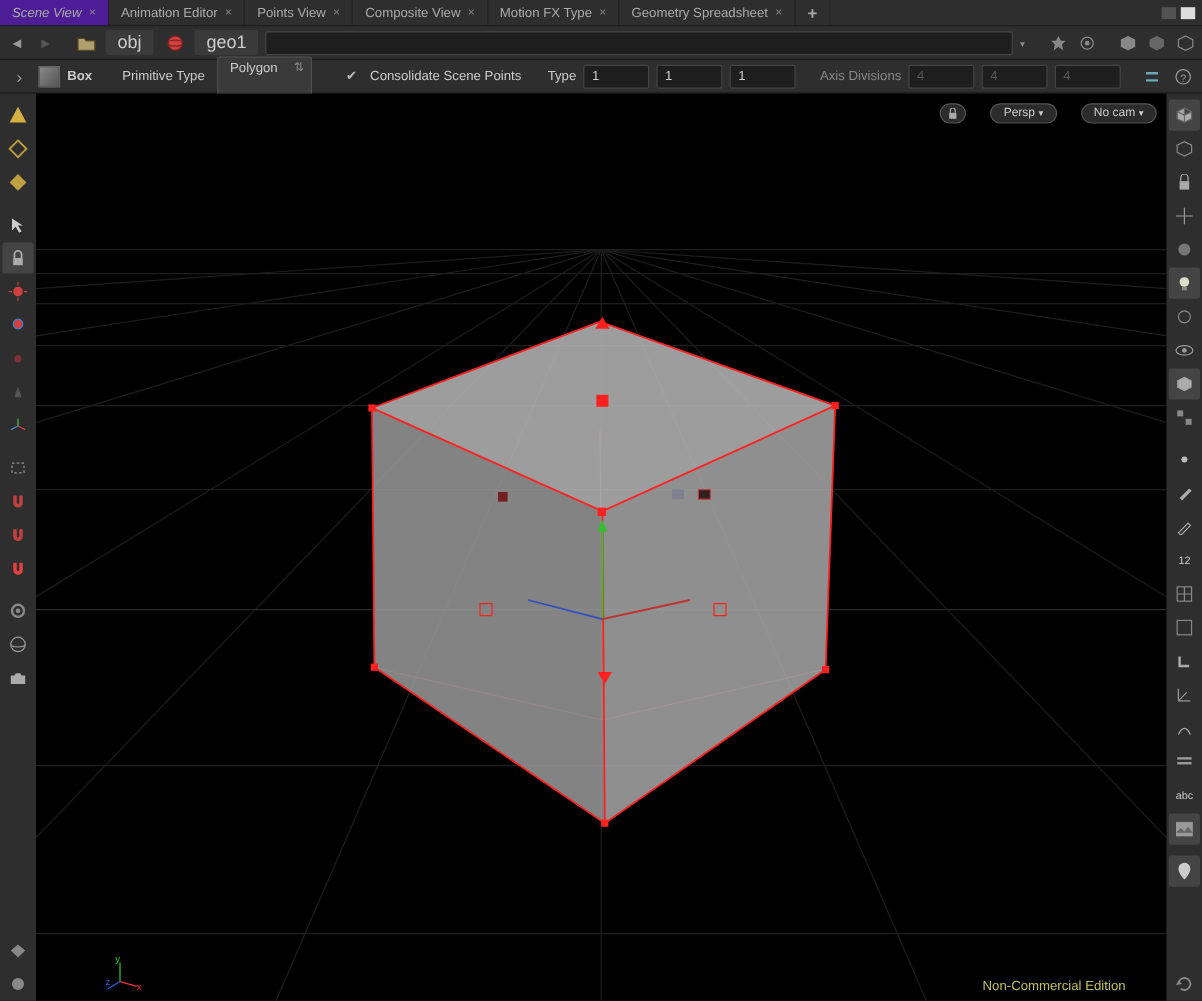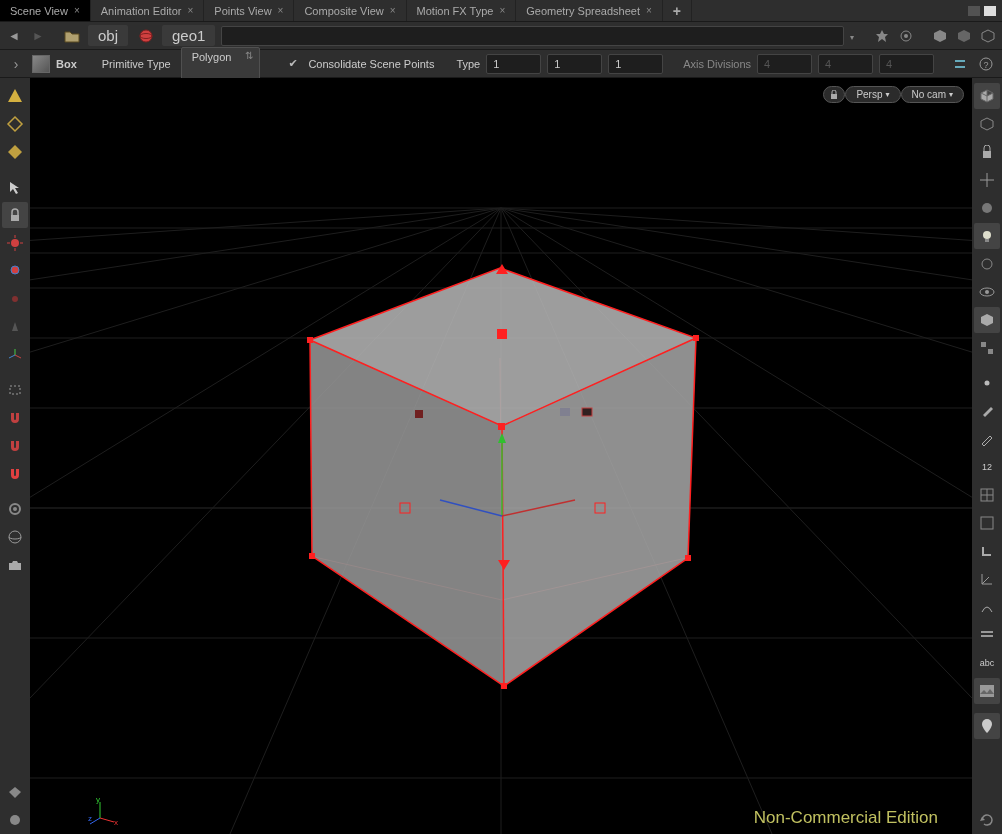--- a/index.html
+++ b/index.html
@@ -1,21 +1,21 @@
 <!DOCTYPE html>
 <html><head>
 <meta charset="utf-8">
 <style>
 * { margin: 0; padding: 0; box-sizing: border-box; font-family: Arial, sans-serif; }
 body { background: #2a2a2a; color: #aaa; width: 1002px; height: 834px; overflow: hidden; position: relative; font-size: 11px; }
 
 
 .tabbar { height: 22px; background: #2e2e2e; display: flex; border-bottom: 1px solid #1a1a1a; }
 .tab { padding: 3px 10px; display: flex; align-items: center; gap: 6px; border-right: 1px solid #222; cursor: pointer; color: #aaa; font-size: 11px; }
-.tab.active { background: #000000; }
+.tab.active { background: #4c1d95; font-style: italic; }
 .tab-close { font-size: 10px; color: #888; }
 .tabbar-right { margin-left: auto; display: flex; align-items: center; gap: 4px; padding-right: 6px; }
 .wicon { width: 12px; height: 10px; background: #525252; }
 
 
 .navbar { height: 28px; background: #2e2e2e; display: flex; align-items: center; padding: 0 4px; gap: 4px; border-bottom: 1px solid #1a1a1a; }
 .navbtn { width: 20px; height: 20px; display: flex; align-items: center; justify-content: center; color: #999; }
 .pathseg { background: #3a3a3a; padding: 2px 10px; border-radius: 2px; margin-left: 2px; font-size: 15px; color: #ccc; }
 .pathinput { flex: 1; background: #1e1e1e; border: 1px solid #444; height: 20px; margin-left: 2px; border-radius: 2px; }
 
@@ -39,26 +39,26 @@
 .tbtn.sel { background: #444; }
 .viewport { flex: 1; background: #000; position: relative; overflow: hidden; }
 
 
 .grid { position: absolute; inset: 0; }
 
 
 .cube-svg { position: absolute; left: 0; top: 0; }
 
 
-.viewoverlay { position: absolute; top: 8px; right: 8px; display: flex; gap: 0; }
+.viewoverlay { position: absolute; top: 8px; right: 8px; display: flex; gap: 20px; }
 .pill { background: rgba(50,50,50,0.85); border: 1px solid #555; padding: 2px 10px; border-radius: 10px; color: #ccc; font-size: 10px; display: flex; align-items: center; gap: 3px;}
 .lockpill { width: 22px; padding: 2px 4px; justify-content: center; }
 
 
-.edition { position: absolute; bottom: 6px; right: 34px; color: #c0c060; font-size: 17px; }
+.edition { position: absolute; bottom: 6px; right: 34px; color: #c0c060; font-size: 11px; }
 .axisgizmo { position: absolute; bottom: 8px; left: 58px; width: 30px; height: 30px; }
 
 
 .ico { display: inline-block; }
 .arrow-left::before { content: "◄"; color:#999; font-size:12px;}
 .arrow-right::before { content: "►"; color:#555; font-size:12px;}
 .dd::before { content:"▾"; color:#888; font-size:8px; margin-left:2px;}
 
 svg { display: block; }
 </style>

